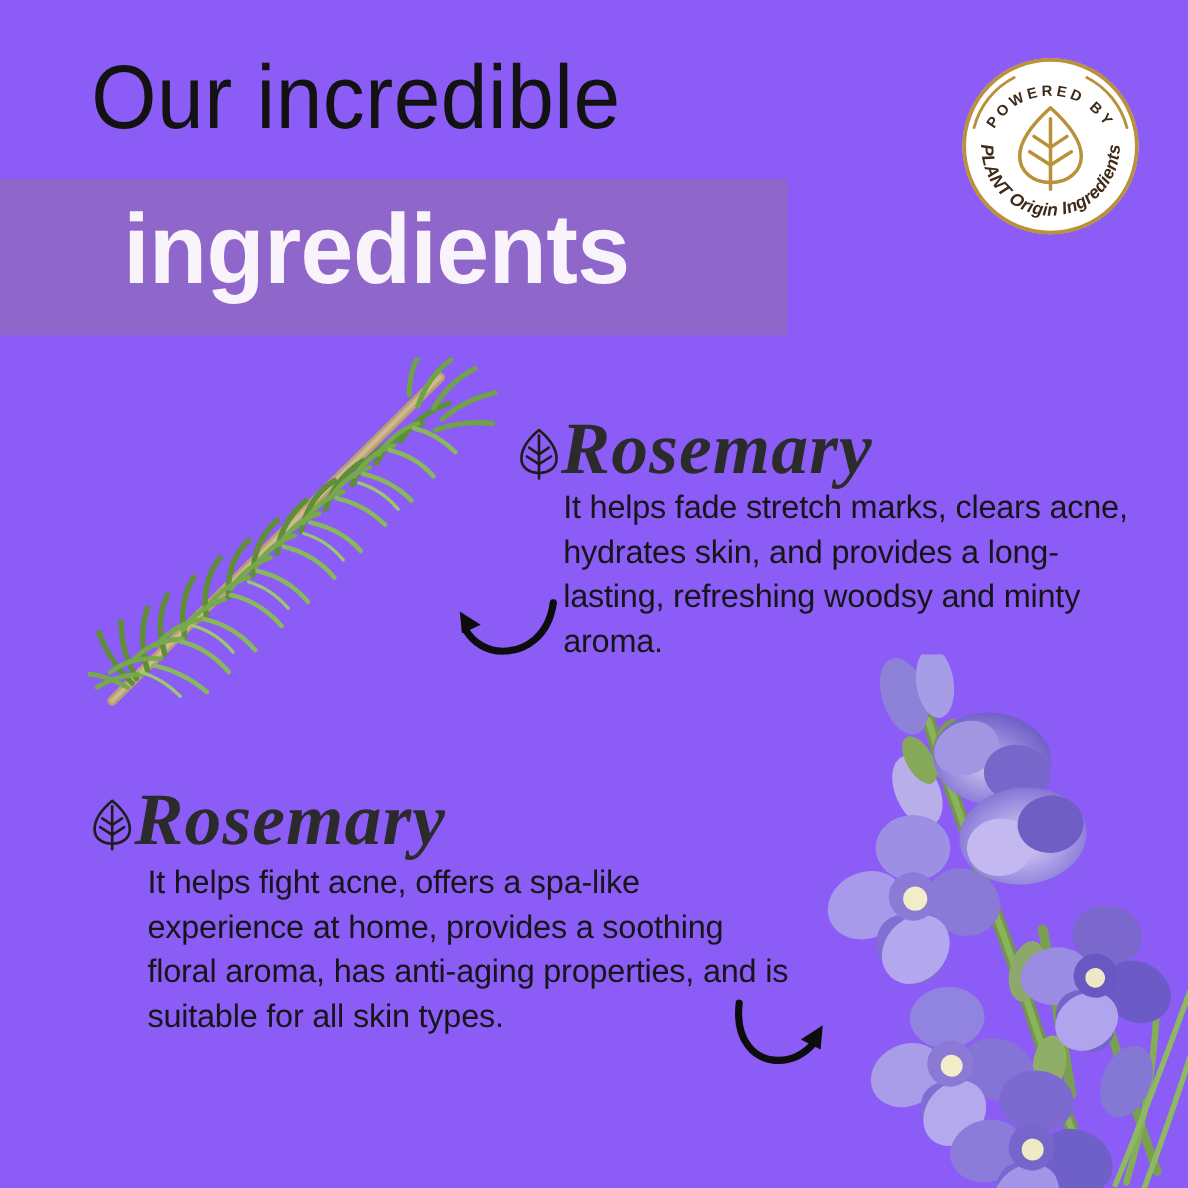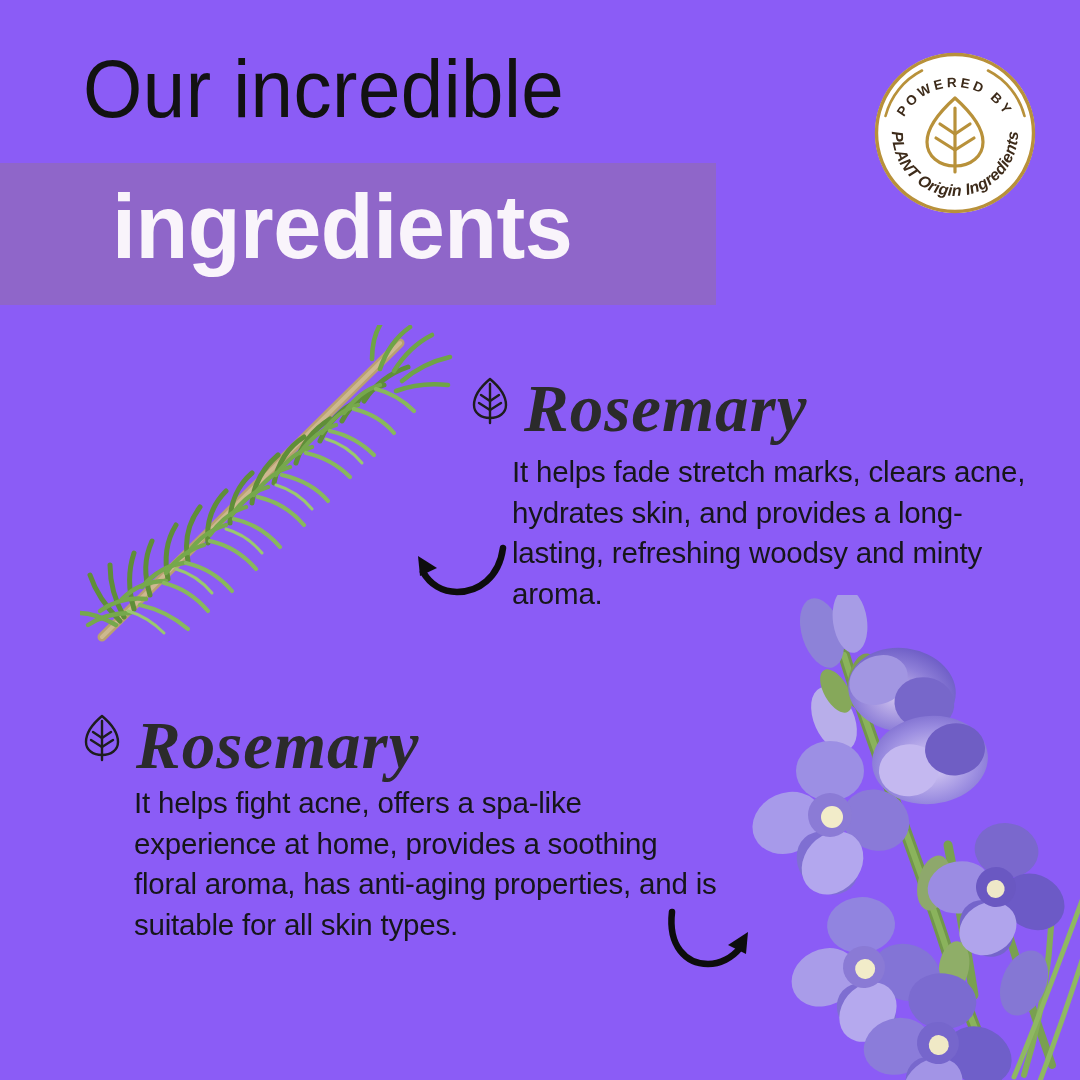--- a/index.html
+++ b/index.html
@@ -80,22 +80,21 @@
     position: absolute;
     left: 752px;
     top: 595px;
     width: 340px;
     height: 490px;
   }
 
   
   .ingredient-heading {
     display: flex;
-    align-items: flex-start;
-    gap: 14px;
+    align-items: flex-end;
   }
   .leaf-icon { flex: 0 0 auto; }
   .ingredient-name {
     font-family: "Liberation Serif", serif;
     font-style: italic;
     font-weight: 700;
     font-size: 67px;
     line-height: 1.0;
     color: #2b2b2b;
     letter-spacing: 1px;
@@ -109,21 +108,20 @@
     letter-spacing: -0.2px;
   }
 
   #rosemary-block {
     position: absolute;
     left: 470px;
     top: 375px;
     width: 570px;
   }
   #rosemary-block .ingredient-body {
-    margin-top: 10px;
     margin-left: 42px;
     width: 530px;
   }
 
   #lavender-block {
     position: absolute;
     left: 82px;
     top: 712px;
     width: 640px;
   }

